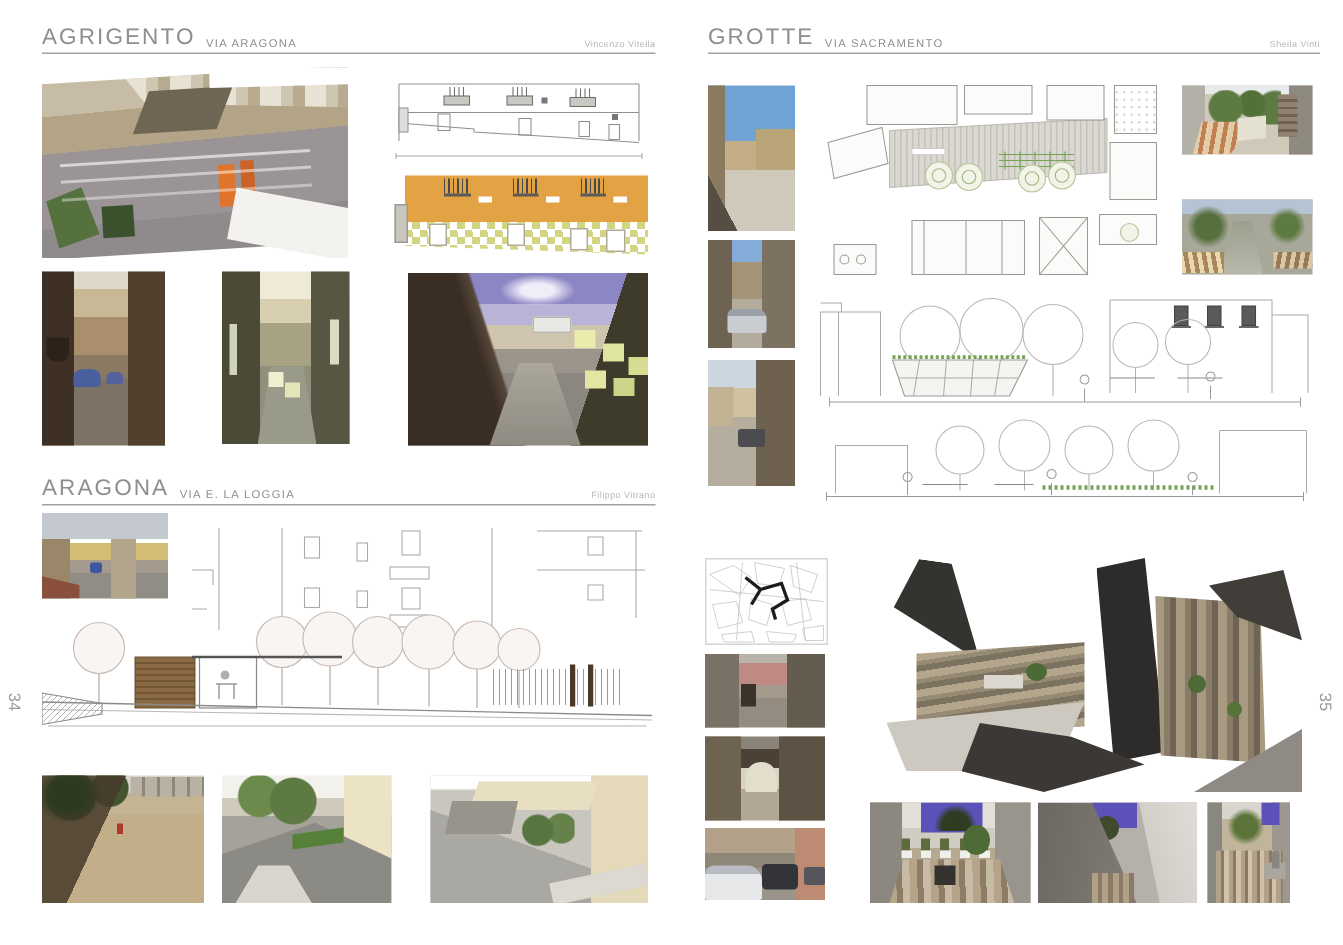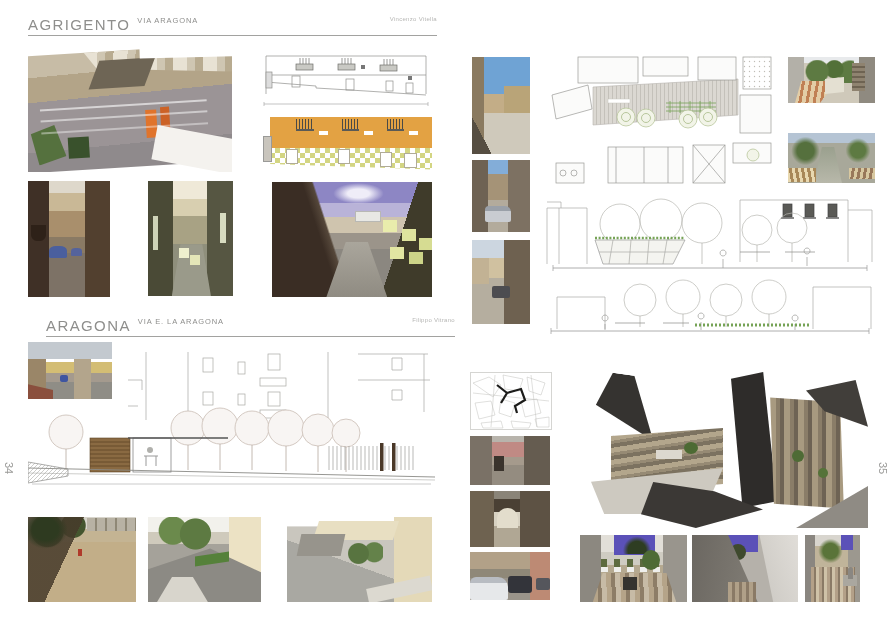--- a/index.html
+++ b/index.html
@@ -1,19 +1,19 @@
 <!DOCTYPE html>
 <html><head>
 <meta charset="utf-8">
 <style>
   html,body{margin:0;padding:0;background:#fff;}
   #spread{position:relative;width:895px;height:630px;background:#fff;overflow:hidden;
           font-family:"Liberation Sans",sans-serif;}
   
-  .hdr{position:absolute;border-bottom:1px solid #a2a2a0;display:flex;align-items:flex-start;
+  .hdr{position:absolute;border-bottom:1px solid #a2a2a0;display:flex;align-items:flex-end;
        gap:7px;padding-bottom:2px;}
   .hdr .t{font-size:15px;color:#8e8e8c;letter-spacing:1.4px;white-space:nowrap;}
   .hdr .s{font-size:7.5px;color:#8e8e8c;letter-spacing:.9px;white-space:nowrap;}
   .hdr .a{margin-left:auto;font-size:6px;color:#b6b6b4;letter-spacing:.3px;white-space:nowrap;}
   
   .pn{position:absolute;font-size:11px;color:#9a9a98;transform:rotate(90deg);width:22px;text-align:center;}
   
   .fig{position:absolute;overflow:hidden;}
   .fig span{position:absolute;display:block;}
   svg{display:block;}
@@ -311,23 +311,23 @@
     <span class="a5-w2"></span>
   </div>
 
   <div class="fig f-a6" style="left:272px;top:182px;width:160px;height:115px;">
     <span class="a6-cloud"></span>
     <span class="a6-cube"></span>
     <span class="a6-balc"></span>
     <span class="a6-street"></span>
   </div>
 
-  <div class="hdr" style="left:46px;top:317px;width:409px;">
+  <div class="hdr" style="left:28px;top:317px;width:409px;">
     <span class="t">ARAGONA</span>
-    <span class="s">VIA E. LA ARAGONA</span>
+    <span class="s">VIA E. LA LOGGIA</span>
     <span class="a">Filippo Vitrano</span>
   </div>
 
   <div class="fig f-b2" style="left:28px;top:350px;width:407px;height:137px;">
     <svg width="100%" height="100%" viewBox="0 0 407 137" preserveAspectRatio="none">
       <defs>
         <pattern id="fencep" width="4" height="10" patternUnits="userSpaceOnUse">
           <path d="M1 0 V10" stroke="#9a9a96" stroke-width="0.7"></path>
         </pattern>
         <pattern id="hatch2" width="4" height="4" patternUnits="userSpaceOnUse">
@@ -392,20 +392,25 @@
   </div>
   <div class="fig f-c3" style="left:287px;top:517px;width:145px;height:85px;">
     <span class="c3-top"></span>
     <span class="c3-wall"></span>
     <span class="c3-tree"></span>
     <span class="c3-path"></span>
   </div>
 
   <div class="pn" style="left:-2px;top:462px;">34</div>
 
+  <div class="hdr" style="left:472px;top:16px;width:408px;">
+    <span class="t">GROTTE</span>
+    <span class="s">VIA SACRAMENTO</span>
+    <span class="a">Sheila Vinti</span>
+  </div>
 
   <div class="fig f-d1" style="left:472px;top:57px;width:58px;height:97px;">
     <span class="d1-b"></span>
   </div>
   <div class="fig f-d2" style="left:472px;top:160px;width:58px;height:72px;">
     <span class="d2-car"></span>
   </div>
   <div class="fig f-d3" style="left:472px;top:240px;width:58px;height:84px;">
     <span class="d3-b"></span>
     <span class="d3-car"></span>

